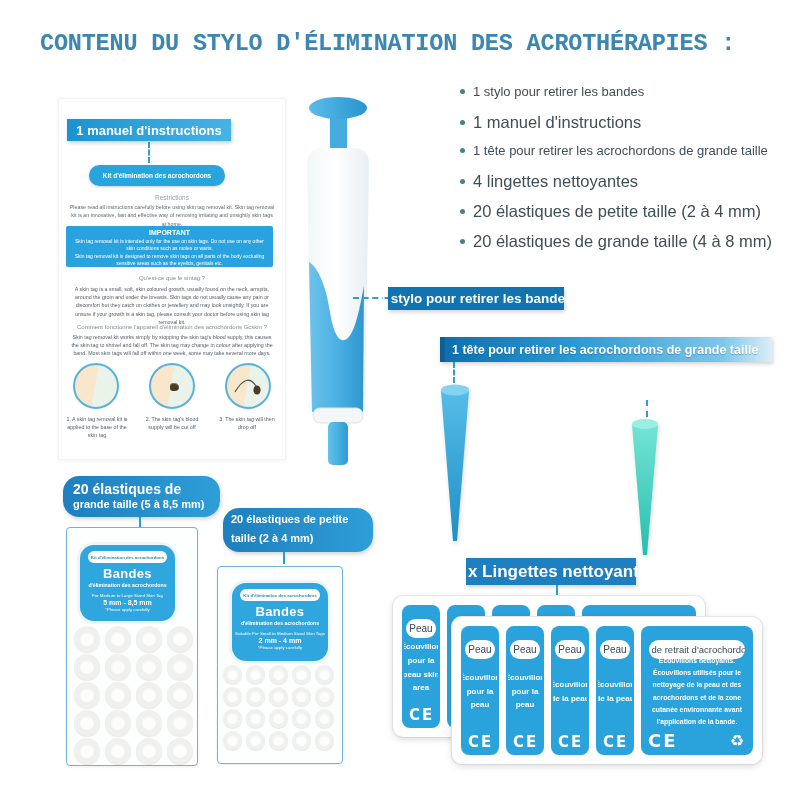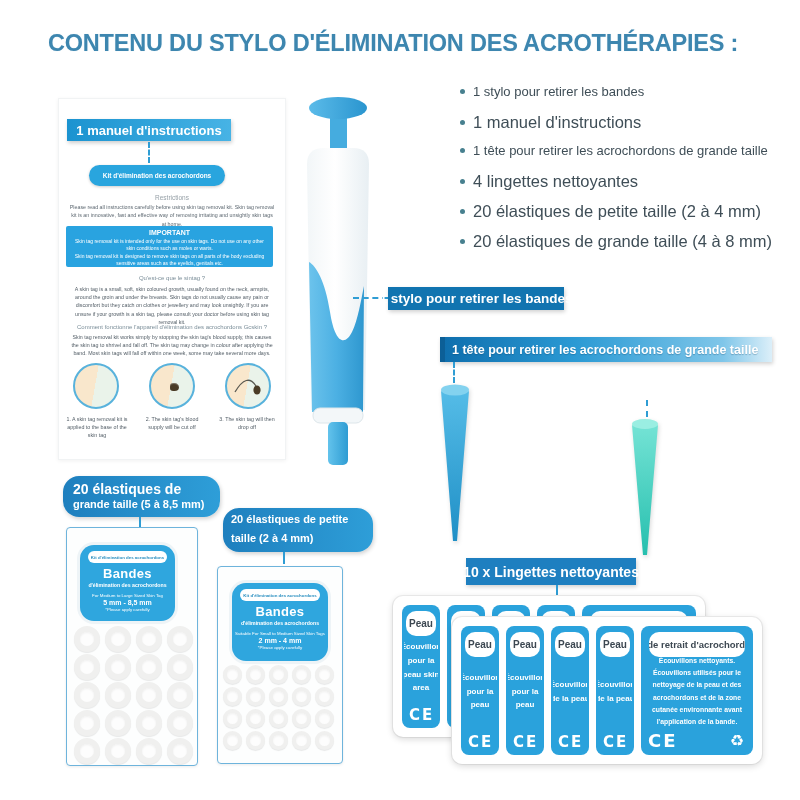--- a/index.html
+++ b/index.html
@@ -2,24 +2,25 @@
 <html><head>
 <meta charset="utf-8">
 <style>
   * { margin:0; padding:0; box-sizing:border-box; }
   html,body { background:#ffffff; }
   body { font-family:"Liberation Sans", sans-serif; }
   #canvas { position:relative; width:800px; height:800px; background:#fff; overflow:hidden; }
 
   
   .page-title {
-    position:absolute; left:48px; top:30px; width:730px;
+    position:absolute; left:40px; top:30px; width:730px;
     font-size:23.5px; font-weight:bold; color:#3d86af; letter-spacing:-0.2px;
     text-shadow:0 0 1px rgba(90,160,200,.25);
     white-space:nowrap;
+    font-family:Liberation Mono, monospace;
   }
 
   
   .contents-list { position:absolute; left:458px; top:84px; width:335px; list-style:none; }
   .contents-list li { position:relative; padding-left:15px; color:#3f4e57; }
   .contents-list li::before {
     content:""; position:absolute; left:2px; top:0.42em;
     width:5px; height:5px; border-radius:50%; background:#47808f;
   }
   .contents-list li.sm { font-size:13px; margin-bottom:14px; }
@@ -131,32 +132,32 @@
   .band-card.large .rings { left:7px; top:98px; grid-template-columns:repeat(4,26px); gap:2px 5px; }
   .band-card.small .rings { left:5px; top:98px; grid-template-columns:repeat(5,19px); gap:3px 4px; }
   .ring {
     border-radius:50%; background:#fdfdfd;
     box-shadow:0 1px 1px rgba(0,0,0,.09), inset 0 1px 2px rgba(0,0,0,.05);
   }
   .band-card.large .ring { width:26px; height:26px; border:6px solid #f0f0ef; }
   .band-card.small .ring { width:19px; height:19px; border:4.5px solid #f0f0ef; }
 
   
-  .wipes-label { left:466px; top:558px; width:170px; height:27px; font-size:14px; background:#1e7fc0; white-space:nowrap; }
+  .wipes-label { left:466px; top:558px; width:170px; height:27px; font-size:17px; background:#1e7fc0; white-space:nowrap; }
   .wipe-card {
     position:absolute; background:#fff; border-radius:10px; padding:9px; display:flex; gap:7px;
     box-shadow:0 2px 7px rgba(0,0,0,.16), 0 0 0 1px #f1f1f1;
   }
   .wipe-card.back  { left:393px; top:596px; width:312px; height:141px; }
   .wipe-card.front { left:452px; top:617px; width:310px; height:147px; }
   .wp { position:relative; background:#2aa2dc; border-radius:8px; flex:0 0 38px; }
   .wp.wide { flex:1 1 auto; }
   .wp-pill {
-    position:absolute; top:6px; left:4px; right:4px; height:25px; background:#fff; border-radius:10px;
-    font-size:10px; font-weight:bold; color:#3d4852;
+    position:absolute; top:14px; left:4px; right:4px; height:19px; background:#fff; border-radius:10px;
+    font-size:10px; font-weight:normal; color:#3d4852;
     display:flex; align-items:center; justify-content:center; overflow:hidden; white-space:nowrap;
   }
   .wp.wide .wp-pill { left:8px; right:8px; font-size:9.5px; }
   .wp-body {
     position:absolute; top:30px; left:2px; right:2px; bottom:28px;
     display:flex; align-items:center; justify-content:center; text-align:center;
     color:#fff; font-weight:bold; font-size:8px; line-height:1.7; overflow:hidden;
   }
   .wp.wide .wp-body { font-size:6.8px; padding:0 8px; line-height:1.8; }
   .wp-ce { position:absolute; left:7px; bottom:4px; color:#fff; font-size:15px; font-weight:bold; letter-spacing:2px; font-family:"DejaVu Sans",sans-serif; }

